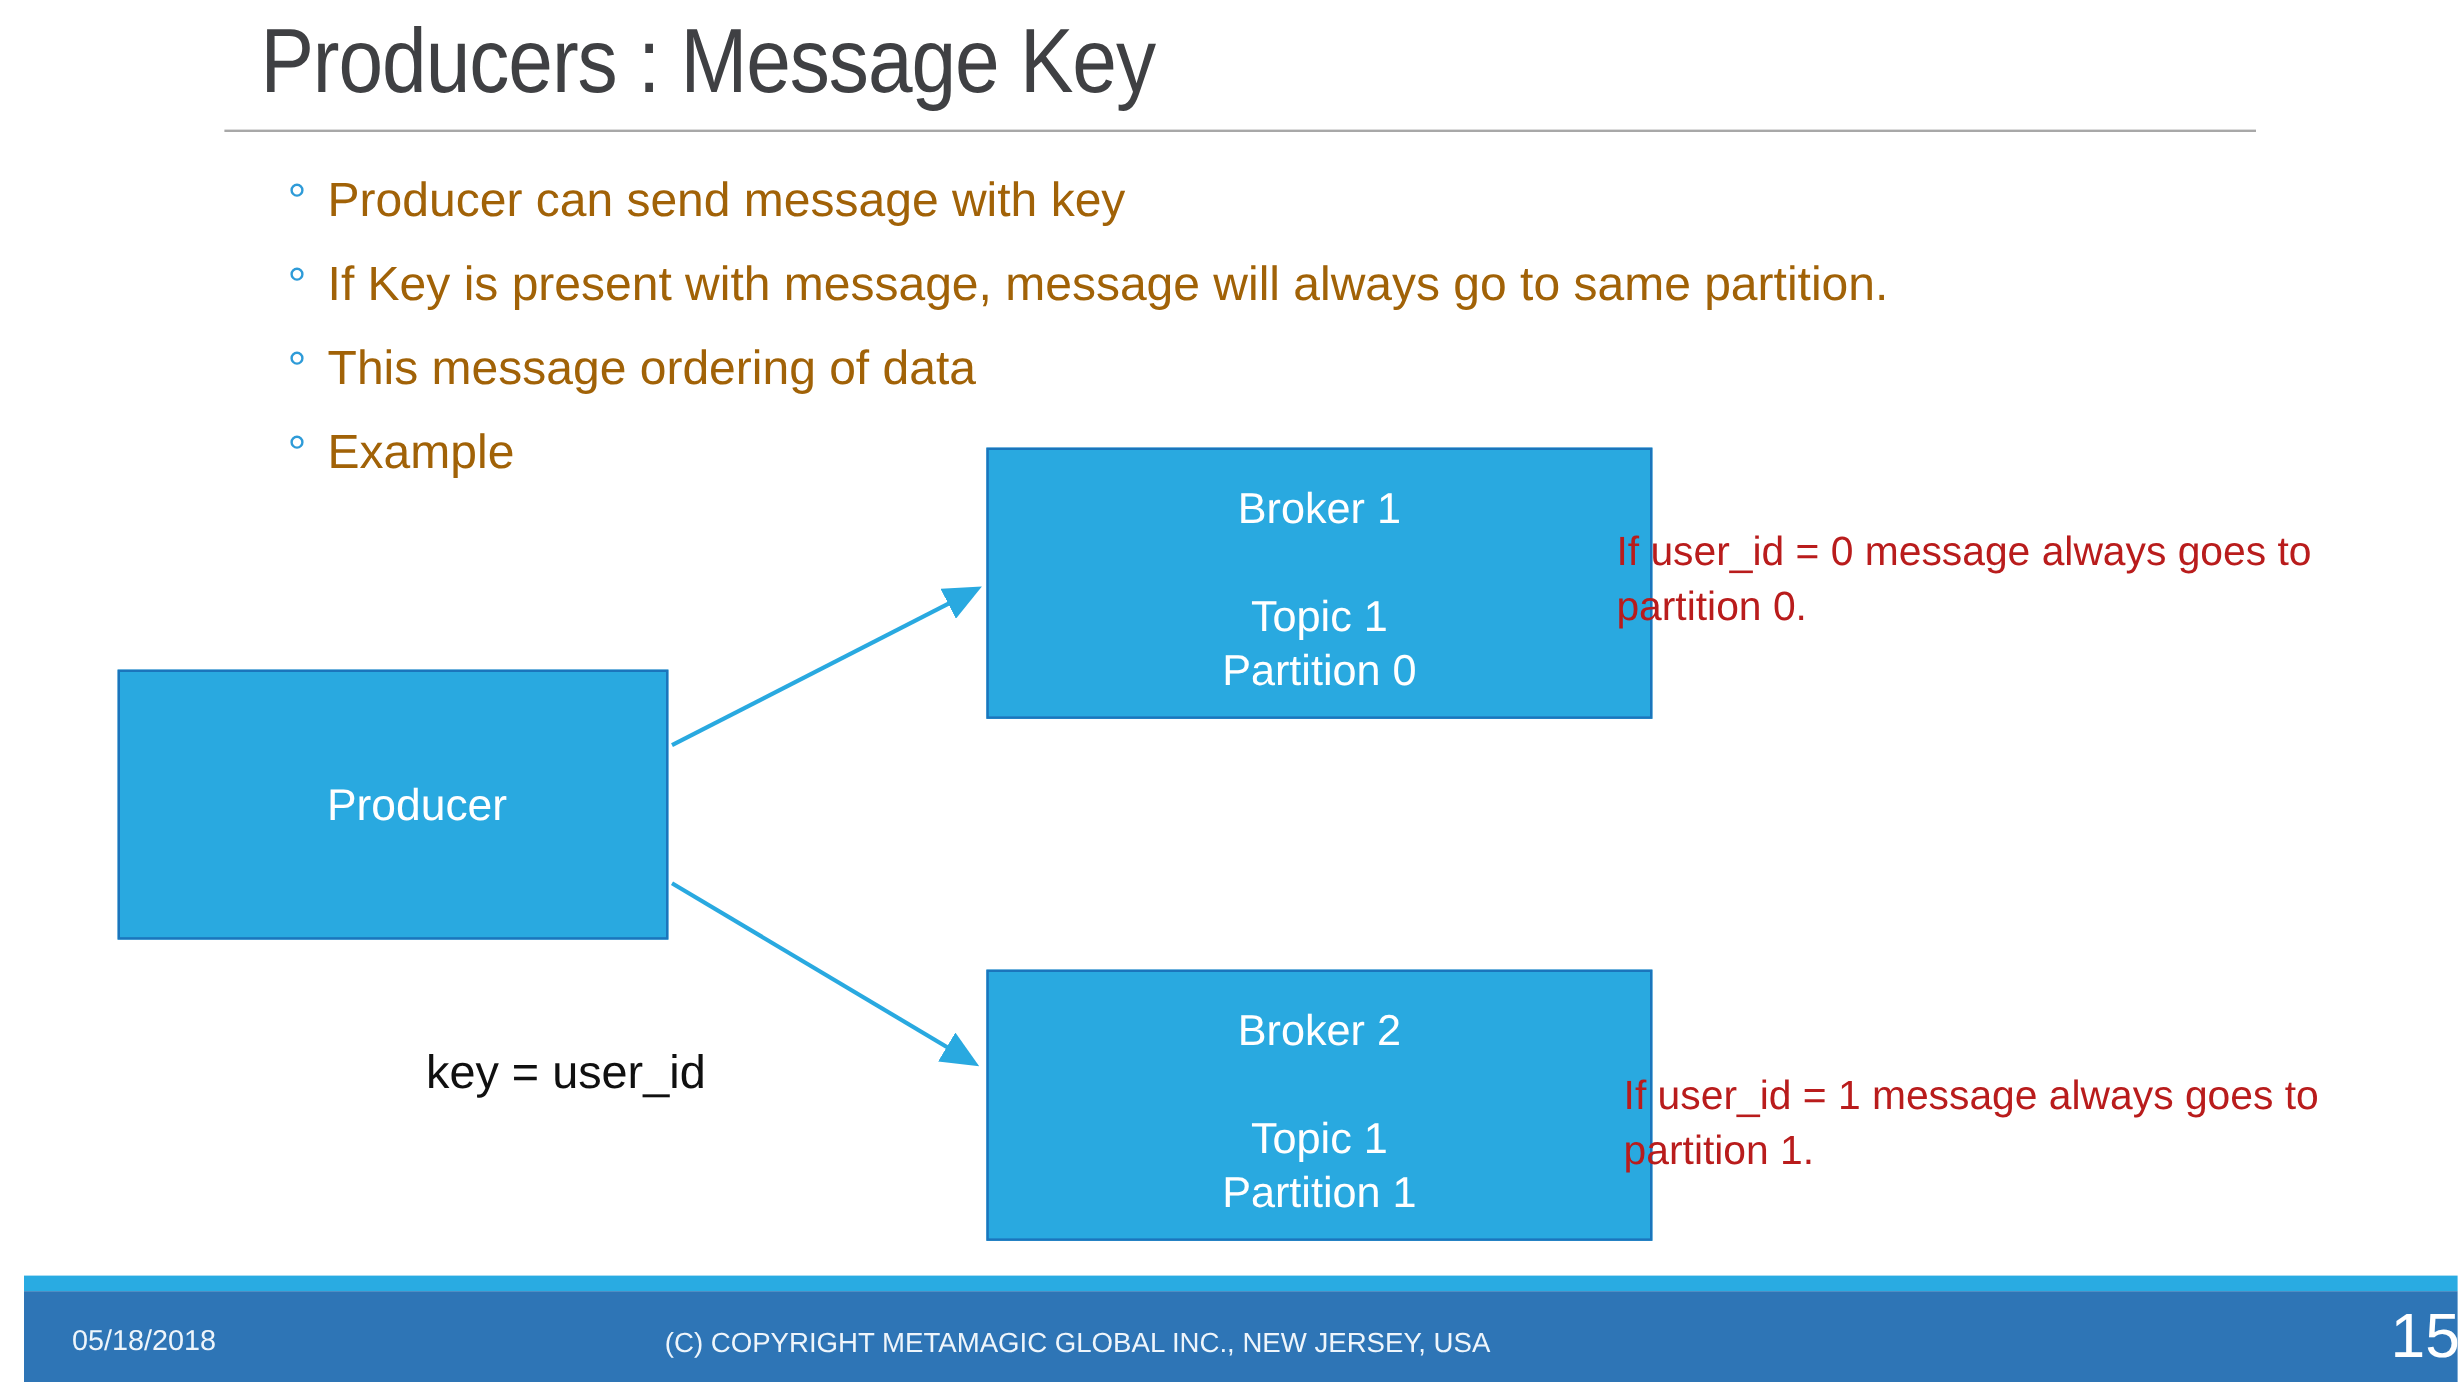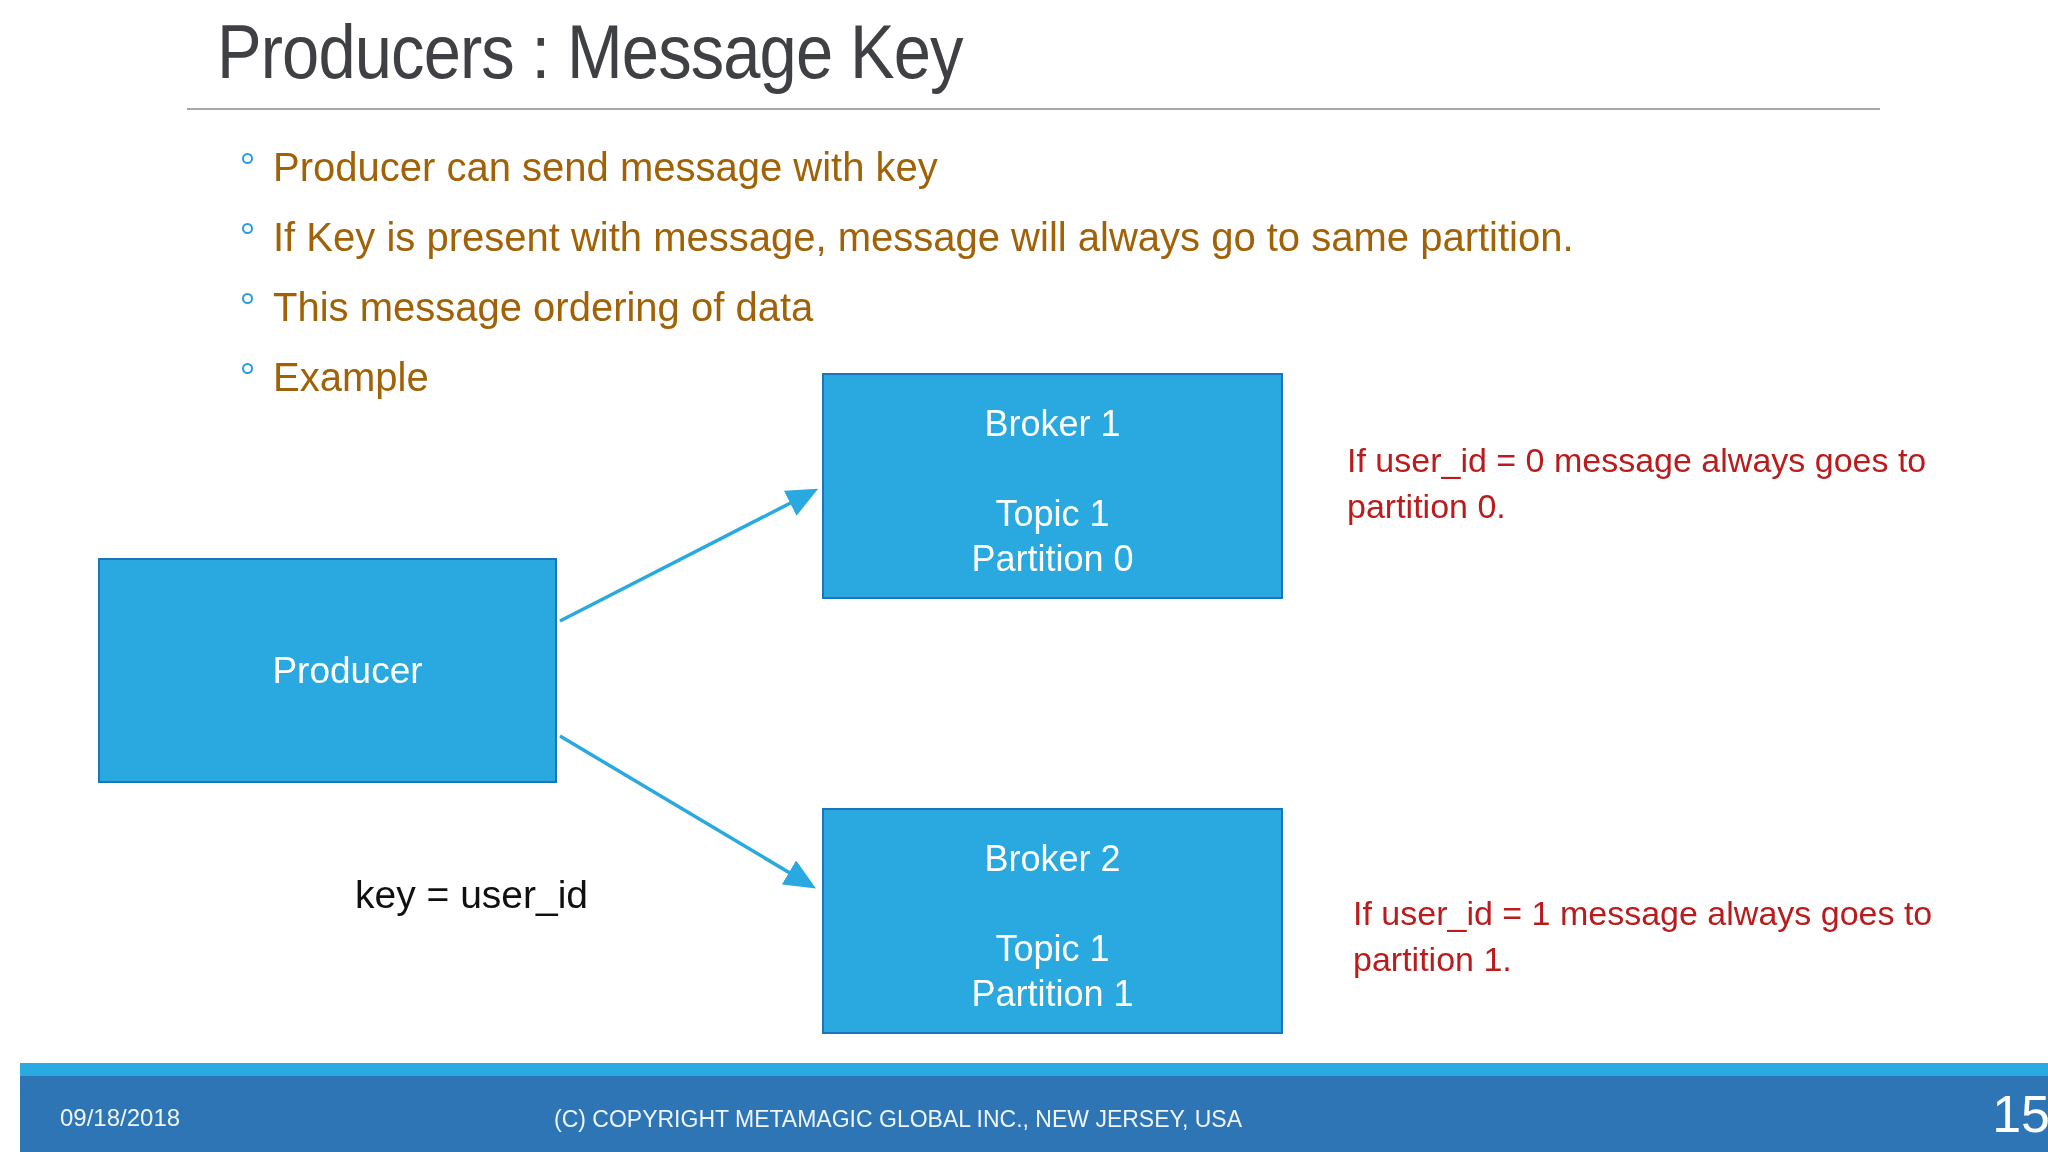--- a/index.html
+++ b/index.html
@@ -77,21 +77,21 @@
     top: 558px;
     width: 459px;
     height: 225px;
     display: flex;
     align-items: center;
     justify-content: center;
     font-size: 37px;
     padding-left: 40px;
   }
   .broker-box {
-    width: 461px;
+    width: 555px;
     height: 226px;
     font-size: 36px;
     line-height: 45px;
     padding-top: 26px;
   }
   .broker1-box { left: 802px; top: 373px; }
   .broker2-box { left: 802px; top: 808px; }
   .broker-gap { height: 45px; }
 
   
@@ -217,17 +217,17 @@
     <div>Partition 1</div>
   </div>
 
   <div class="key-label">key = user_id</div>
 
   <div class="note note-1">If user_id = 0 message always goes to partition 0.</div>
   <div class="note note-2">If user_id = 1 message always goes to partition 1.</div>
 
   <div class="footer-strip"></div>
   <div class="footer-bar"></div>
-  <div class="footer-date">09/18/2018</div>
+  <div class="footer-date">05/18/2018</div>
   <div class="footer-copyright">(C) COPYRIGHT METAMAGIC GLOBAL INC., NEW JERSEY, USA</div>
   <div class="footer-page">15</div>
 
 </div>
 
 </body></html>

